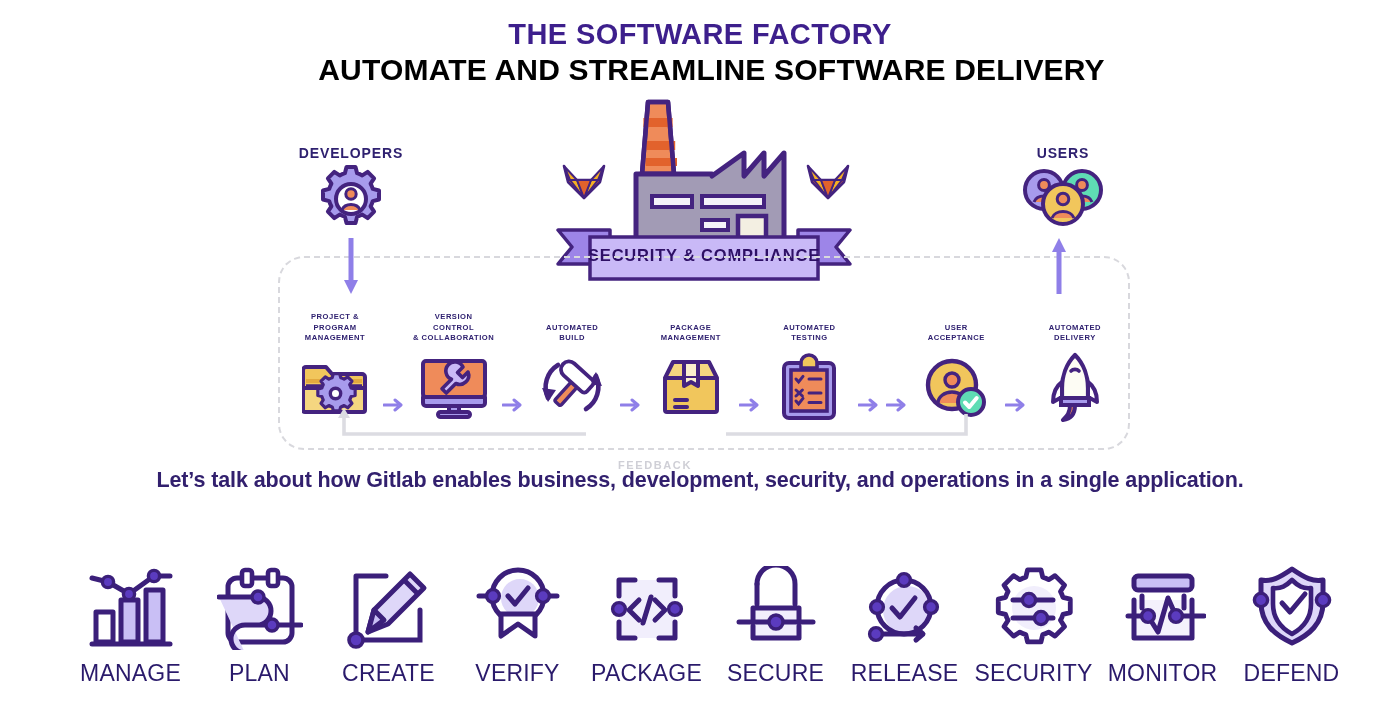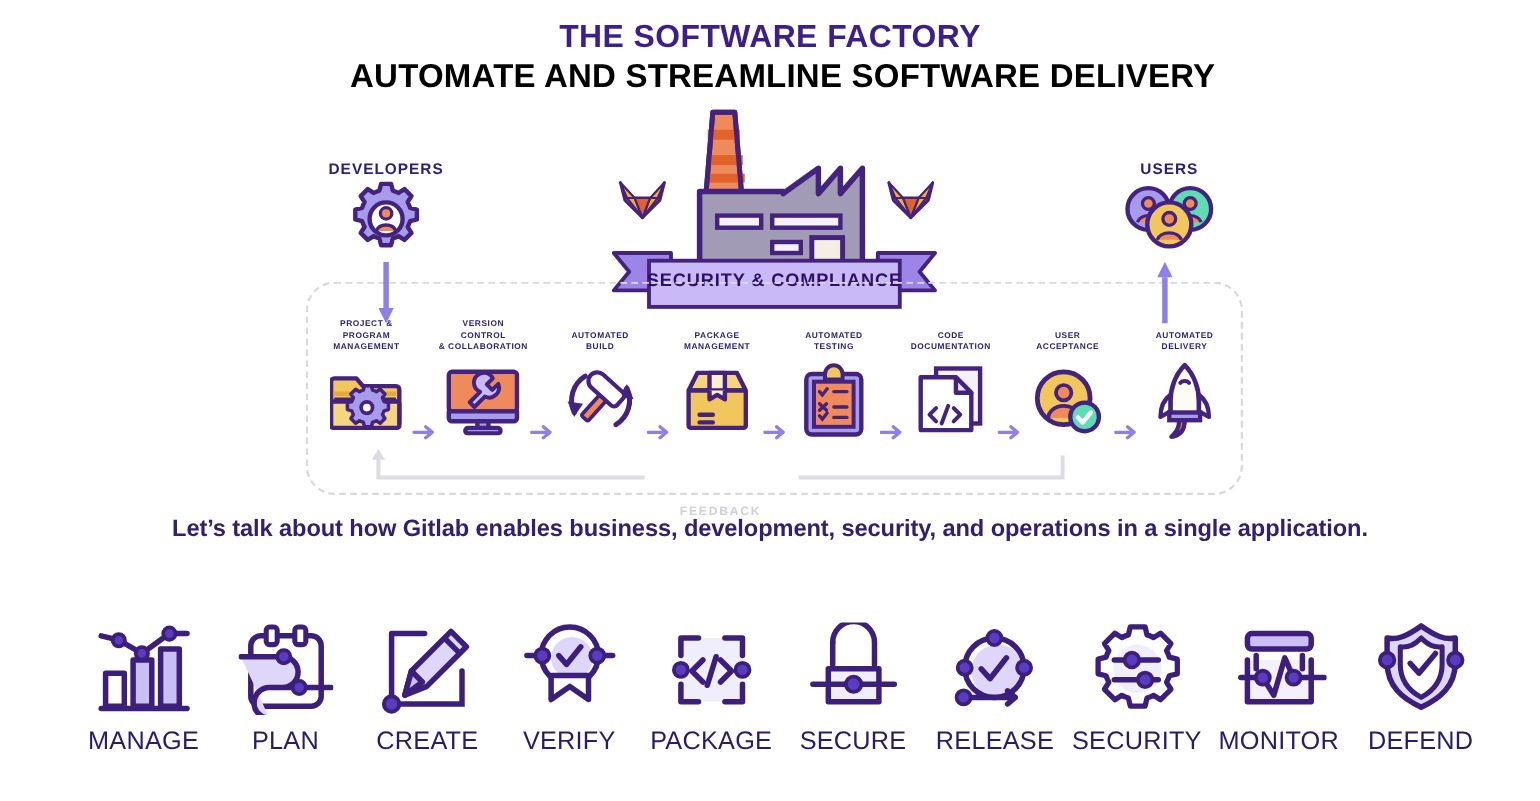--- a/index.html
+++ b/index.html
@@ -50,22 +50,22 @@
   }
   .endpoint.devs{left:286px;top:145px;}
   .endpoint.users{left:998px;top:145px;}
   .ep-icon{height:64px;display:flex;align-items:center;justify-content:center;}
   .ep-arrow{position:absolute;width:14px;}
   .ep-arrow.devs{left:344px;top:238px;height:56px;}
   .ep-arrow.users{left:1052px;top:238px;height:56px;}
 
   
   .stages{
-    position:absolute;left:292px;top:280px;width:826px;height:120px;
-    display:flex;align-items:flex-end;justify-content:space-between;
+    position:absolute;left:292px;top:308px;width:826px;height:120px;
+    display:flex;align-items:center;justify-content:space-between;
   }
   .stage{width:86px;display:flex;flex-direction:column;align-items:center;}
   .stage-label{
     font-size:7.6px;font-weight:bold;letter-spacing:.5px;color:#2f2170;
     text-align:center;line-height:1.35;height:30px;
     display:flex;flex-direction:column;justify-content:flex-end;
     white-space:pre-line;
   }
   .stage-icon{margin-top:8px;height:72px;display:flex;align-items:center;justify-content:center;}
   .stage-arrow{
@@ -313,32 +313,20 @@
         </g>
       </svg>
     </div>
   </div>
   <div class="stage-arrow">
     <svg width="22" height="14" viewBox="0 0 22 14">
         <path d="M1,7 h13 M12,2 l6,5 -6,5" fill="none" stroke="#8f7fe8" stroke-width="3" stroke-linecap="round" stroke-linejoin="round"></path>
       </svg>
   </div>
 
-  <div class="stage">
-    <div class="stage-label">CODE
-DOCUMENTATION</div>
-    <div class="stage-icon">
-      <svg width="62" height="66" viewBox="0 0 62 66">
-        <rect x="18" y="4" width="40" height="50" fill="#f4f1fb" stroke="#44237f" stroke-width="4"></rect>
-        <path d="M4,12 h32 l14,14 v34 h-46z" fill="#ffffff" stroke="#44237f" stroke-width="4" stroke-linejoin="round"></path>
-        <path d="M36,12 l14,14 h-14z" fill="#e8e3f6" stroke="#44237f" stroke-width="4" stroke-linejoin="round"></path>
-        <path d="M18,40 l-6,6 6,6 M34,40 l6,6 -6,6 M29,38 l-6,16" fill="none" stroke="#44237f" stroke-width="3.6" stroke-linecap="round" stroke-linejoin="round"></path>
-      </svg>
-    </div>
-  </div>
   <div class="stage-arrow">
     <svg width="22" height="14" viewBox="0 0 22 14">
         <path d="M1,7 h13 M12,2 l6,5 -6,5" fill="none" stroke="#8f7fe8" stroke-width="3" stroke-linecap="round" stroke-linejoin="round"></path>
       </svg>
   </div>
 
   <div class="stage">
     <div class="stage-label">USER
 ACCEPTANCE</div>
     <div class="stage-icon">

